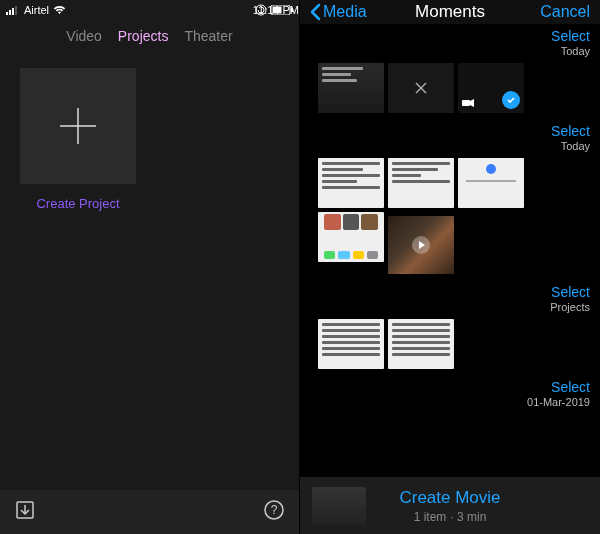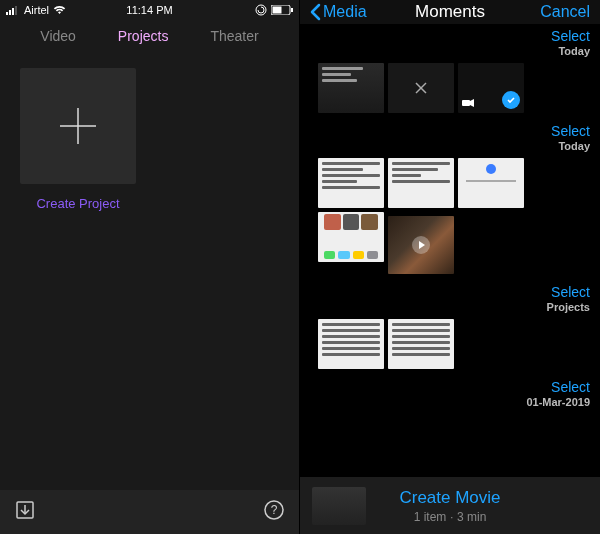--- a/index.html
+++ b/index.html
@@ -30,21 +30,21 @@
     font-size: 11px;
     color: #fff;
     background: #1a1a1a;
   }
   .sb-left, .sb-right { display: flex; align-items: center; gap: 4px; }
   .sb-right svg { display: block; }
 
   .tab-row {
     display: flex;
     justify-content: center;
-    gap: 42px;
+    gap: 16px;
     padding: 8px 0 14px;
     font-size: 14px;
     background: #1a1a1a;
   }
   .tab { color: #888; }
   .tab.active { color: #f0abfc; }
 
   .project-card {
     width: 116px;
     height: 116px;
@@ -96,21 +96,21 @@
     padding-left: 8px;
   }
 
   .section-header {
     display: flex;
     flex-direction: column;
     align-items: flex-end;
     padding: 4px 10px 4px 0;
   }
   .select-link { color: #1ea3ff; font-size: 14px; }
-  .date-label { color: #bbb; font-size: 11px; margin-top: 1px; font-weight: bold; }
+  .date-label { color: #bbb; font-size: 11px; margin-top: 1px; }
 
   .thumb-row {
     display: flex;
     gap: 4px;
     padding: 2px 10px 6px;
     flex-wrap: wrap;
   }
   .thumb {
     width: 66px;
     height: 50px;
@@ -197,21 +197,21 @@
           <rect x="0" y="6" width="2" height="3" fill="#fff"></rect>
           <rect x="3" y="4" width="2" height="5" fill="#fff"></rect>
           <rect x="6" y="2" width="2" height="7" fill="#fff"></rect>
           <rect x="9" y="0" width="2" height="9" fill="#555"></rect>
         </svg>
       <span>Airtel</span>
       <svg width="13" height="9" viewBox="0 0 13 9">
           <path d="M6.5 8 L5 6.2 A2.2 2.2 0 0 1 8 6.2 Z M2.8 4.2 A5.5 5.5 0 0 1 10.2 4.2 L9 5.4 A3.8 3.8 0 0 0 4 5.4 Z M0.8 2.2 A8.5 8.5 0 0 1 12.2 2.2 L11 3.4 A6.8 6.8 0 0 0 2 3.4 Z" fill="#fff"></path>
         </svg>
     </div>
-    <span style="position:absolute;left:0;right:0;text-align:center;">11:14 PM</span>
+    <span style="position:absolute;left:0;right:0;text-align:right;">11:14 PM</span>
     <div class="sb-right">
       <svg width="12" height="12" viewBox="0 0 12 12">
           <circle cx="6" cy="6" r="5" fill="none" stroke="#fff" stroke-width="1"></circle>
           <path d="M6 3 A3 3 0 1 1 3 6" fill="none" stroke="#fff" stroke-width="1"></path>
         </svg>
       <svg width="22" height="10" viewBox="0 0 22 10">
           <rect x="0" y="0" width="19" height="10" rx="2" fill="none" stroke="#fff" stroke-width="1"></rect>
           <rect x="1.5" y="1.5" width="9" height="7" fill="#fff"></rect>
           <rect x="20" y="3" width="2" height="4" fill="#fff"></rect>
         </svg>

